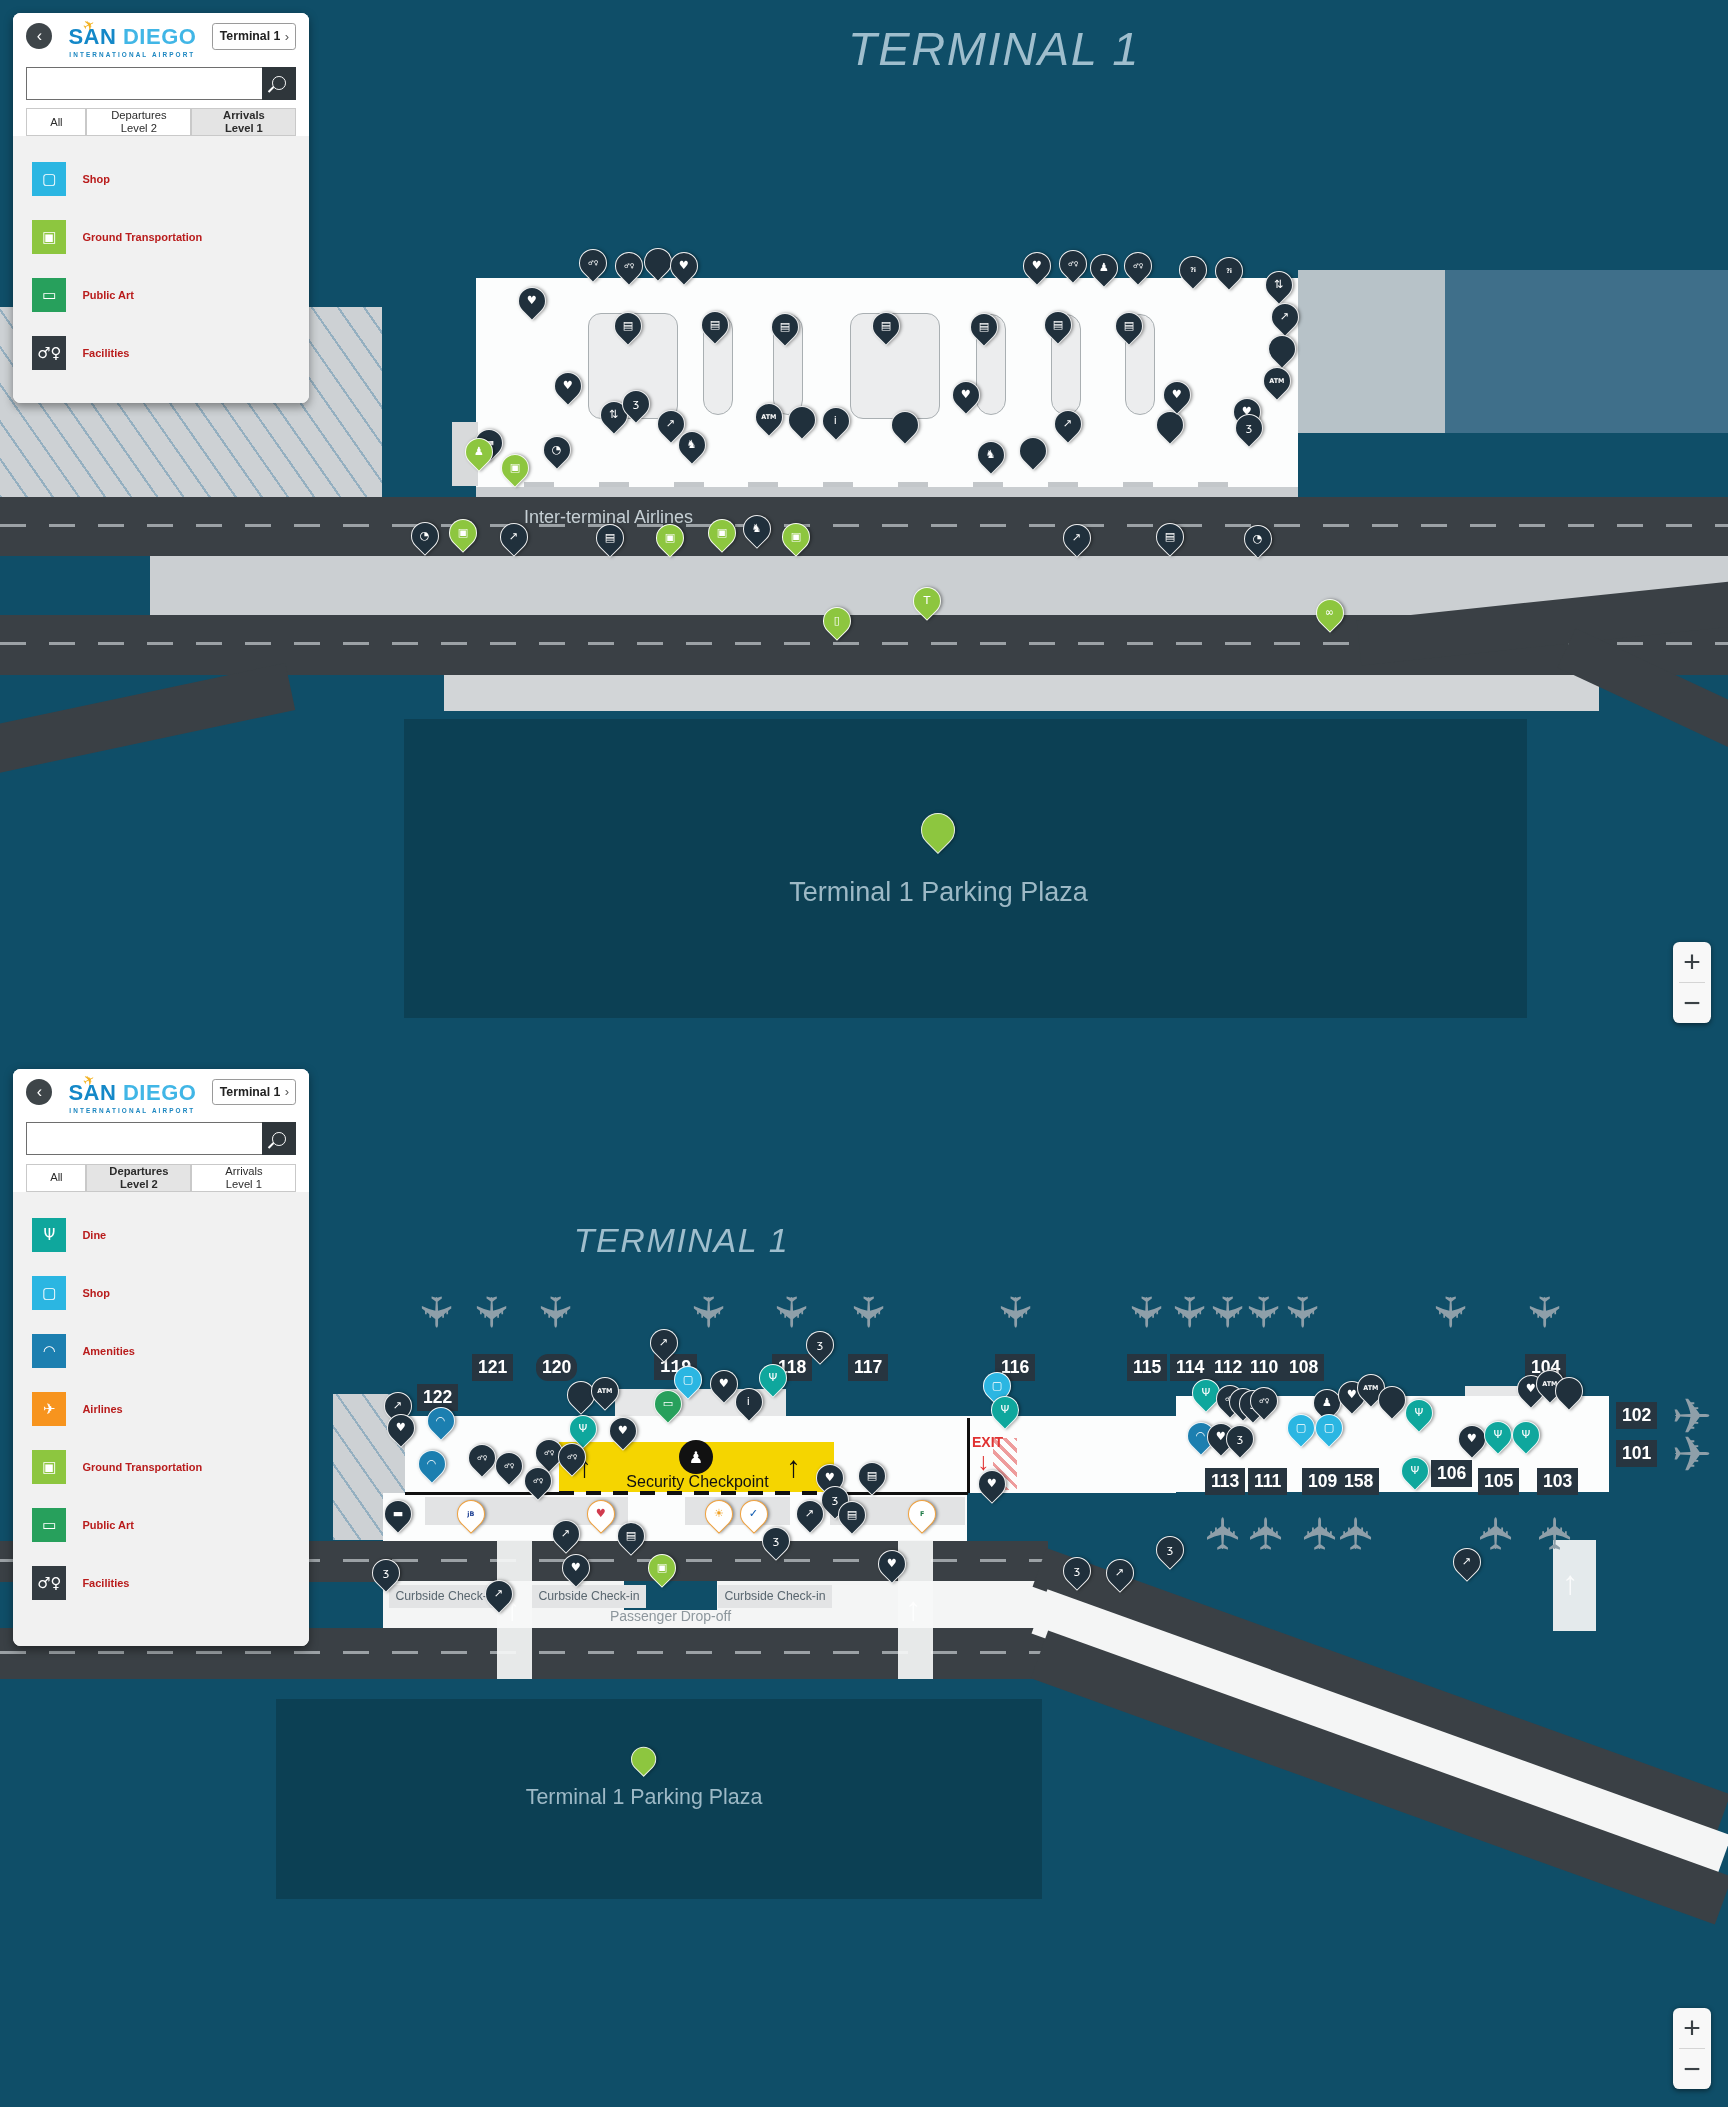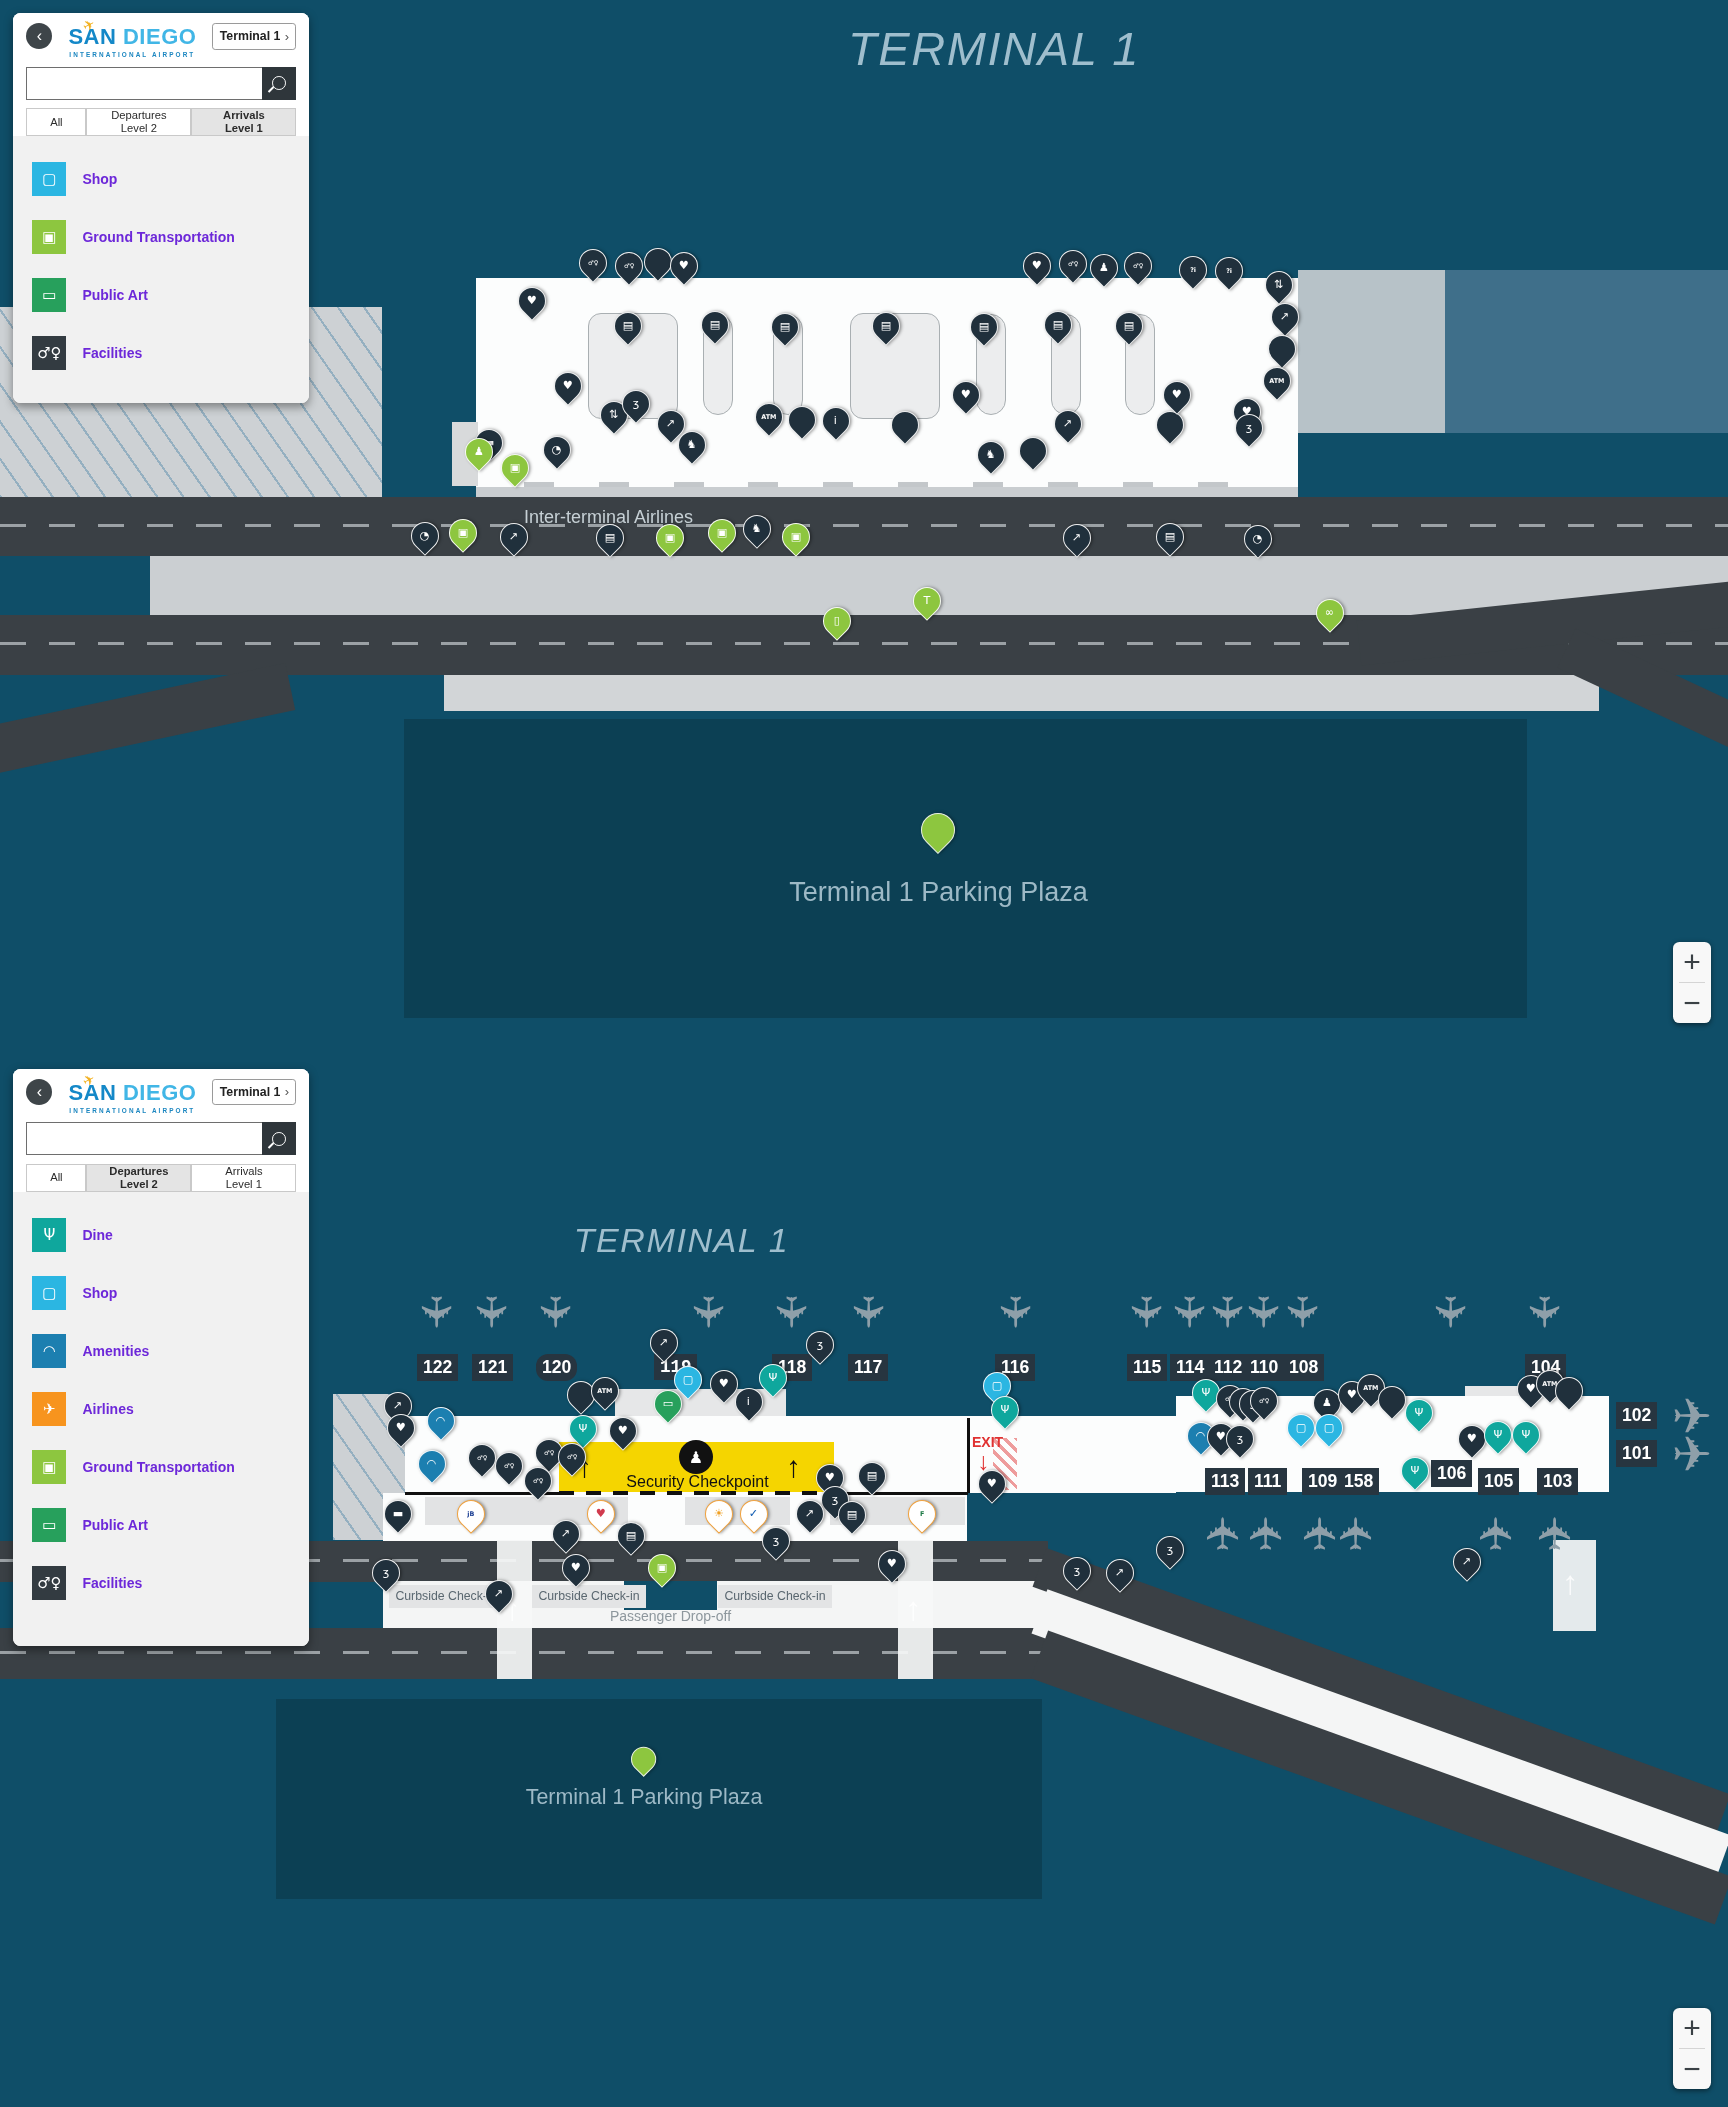--- a/index.html
+++ b/index.html
@@ -73,21 +73,21 @@
   .searchbtn{width:34px;height:33px;background:#2F363B;display:flex;align-items:center;justify-content:center;cursor:pointer;}
   .mag{width:11.8px;height:11.8px;border:1.6px solid #fff;border-radius:50%;position:relative;}
   .mag::after{content:"";position:absolute;width:2.1px;height:7px;background:#fff;left:-3.7px;top:9px;transform:rotate(45deg);}
   .tabs{display:flex;margin-top:8.6px;height:28px;}
   .tab{flex:1;border:0.5px solid #C9C9C9;background:#fff;display:flex;flex-direction:column;align-items:center;justify-content:center;font-size:11.2px;color:#2B2B2B;line-height:1.2;cursor:pointer;}
   .tab.active{background:#E4E4E4;font-weight:700;}
   .tab.allw{flex:0 0 58px;}
   .catlist{background:#F1F1F1;flex:1;padding:14px 0 5.3px;}
   .cat{display:flex;align-items:center;height:58px;padding-left:19px;cursor:pointer;}
   .cat-icon{width:34px;height:34px;display:flex;align-items:center;justify-content:center;color:#fff;font-size:15px;font-family:"DejaVu Sans",sans-serif;flex:0 0 34px;}
-  .cat-label{font-size:14px;font-weight:700;color:#6d28d9;margin-left:16px;}
+  .cat-label{font-size:11px;font-weight:700;color:#b91c1c;margin-left:16px;}
   
   .zoomctl{position:absolute;width:38px;background:#F8F8F8;border-radius:6.4px;box-shadow:0 1.6px 5.3px rgba(0,0,0,.45);z-index:30;}
   .zbtn{height:40px;display:flex;align-items:center;justify-content:center;font-size:30px;color:#3A4145;cursor:pointer;}
   .zdiv{height:0;border-top:1.1px solid #D5D5D5;margin:0 6.4px;}
 </style>
 </head>
 <body>
 
 <div id="stage">
 
@@ -491,21 +491,21 @@
     <div class="pin pin-green" style="left: 913px; top: 587px;">
       <span>T</span>
     </div>
     <div class="pin pin-green" style="left: 1316px; top: 599px;">
       <span>∞</span>
     </div>
     <div class="curbside noi" style="left: 389px; top: 1585px;">Curbside Check-in</div>
     <div class="curbside noi" style="left: 532px; top: 1585px;">Curbside Check-in</div>
     <div class="curbside noi" style="left: 718px; top: 1585px;">Curbside Check-in</div>
     <div class="plane noi" style="left: 418px; top: 1287px; font-size: 43px; transform: rotate(90deg);">✈</div>
-    <div class="gate noi" style="left: 417px; top: 1354px;">122</div>
+    <div class="gate noi" style="left: 417px; top: 1384px;">122</div>
     <div class="plane noi" style="left: 473px; top: 1287px; font-size: 43px; transform: rotate(90deg);">✈</div>
     <div class="gate noi" style="left: 472px; top: 1354px;">121</div>
     <div class="plane noi" style="left: 537px; top: 1287px; font-size: 43px; transform: rotate(90deg);">✈</div>
     <div class="gate noi" style="left: 536px; top: 1354px; border-radius: 12px;">120</div>
     <div class="plane noi" style="left: 690px; top: 1287px; font-size: 43px; transform: rotate(90deg);">✈</div>
     <div class="gate noi" style="left: 654px; top: 1354px; font-family: Liberation Mono, monospace;">119</div>
     <div class="plane noi" style="left: 773px; top: 1287px; font-size: 43px; transform: rotate(90deg);">✈</div>
     <div class="gate noi" style="left: 772px; top: 1354px;">118</div>
     <div class="plane noi" style="left: 850px; top: 1287px; font-size: 43px; transform: rotate(90deg);">✈</div>
     <div class="gate noi" style="left: 848px; top: 1354px;">117</div>

